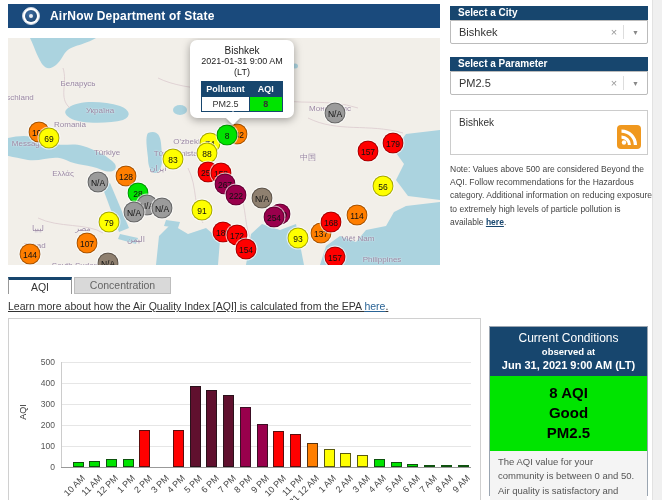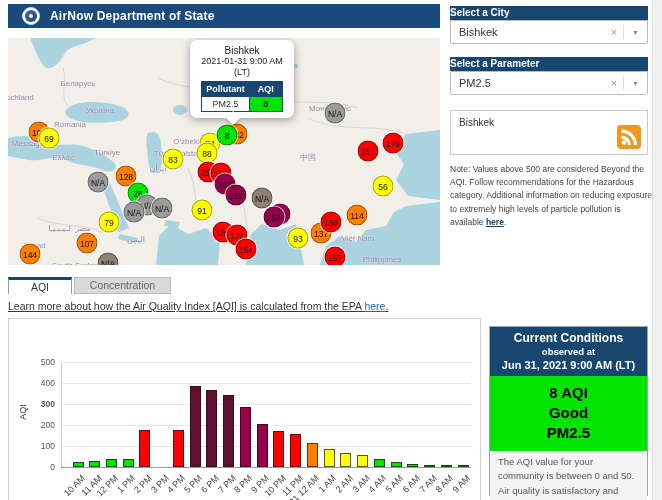--- a/index.html
+++ b/index.html
@@ -32,21 +32,21 @@
   .popup .p-date,.popup .p-tz{font-size:9px;color:#222;line-height:11px;}
   .popup table{border-collapse:collapse;margin:3px auto 0 auto;}
   .popup th{background:#17466e;color:#fff;font-size:9px;padding:2px 4px;border:1px solid #17466e;}
   .popup td{font-size:9px;padding:2px 4px;border:1px solid #17466e;}
   .popup .aqi-cell{background:#00e400;font-weight:bold;min-width:24px;}
   .popup .tail{position:absolute;left:38px;bottom:-5px;width:10px;height:10px;background:#fff;
                transform:rotate(45deg);box-shadow:2px 2px 3px rgba(0,0,0,.2);}
 
   
   .side-header{position:absolute;left:450px;width:198px;height:14px;background:#17466e;color:#fff;
-               font-size:10px;font-weight:bold;line-height:14px;box-sizing:border-box;}
+               font-size:10px;font-weight:bold;line-height:14px;padding-left:8px;box-sizing:border-box;}
   .side-select{position:absolute;left:450px;width:198px;height:24px;background:#fff;border:1px solid #bbb;
                box-sizing:border-box;display:flex;align-items:center;border-radius:0 0 2px 2px;}
   .side-select .val{flex:1;font-size:11px;color:#333;padding-left:8px;}
   .side-select .clear{color:#999;font-size:11px;padding:0 6px;cursor:pointer;}
   .side-select .divider{width:1px;height:14px;background:#ddd;}
   .side-select .caret{color:#888;font-size:7px;padding:0 8px;}
   .rss-box{position:absolute;left:450px;top:110px;width:198px;height:45px;background:#fff;border:1px solid #ccc;
            box-sizing:border-box;}
   .rss-box .rss-city{position:absolute;left:8px;top:6px;font-size:10px;color:#333;}
   .rss-icon{position:absolute;right:6px;bottom:5px;width:24px;height:24px;border-radius:4px;background:#f0981e;}
@@ -71,21 +71,21 @@
   .xaxis{position:absolute;left:52px;top:148px;width:410px;height:1px;background:#999;}
   .yaxis{position:absolute;left:52px;top:43px;width:1px;height:105px;background:#ccc;}
   .bar{position:absolute;width:11px;box-sizing:border-box;border:1px solid rgba(20,20,20,.7);}
   .xlabel{position:absolute;width:60px;text-align:right;font-size:9px;color:#444;
           transform:rotate(-45deg);transform-origin:100% 0;white-space:nowrap;}
 
   
   .cc{position:absolute;left:489px;top:326px;width:159px;height:170px;border:1px solid #9aa5b1;
       box-sizing:border-box;background:#fff;}
   .cc-head{background:#17466e;color:#fff;text-align:center;padding:4px 2px 5px 2px;}
-  .cc-head .l1{font-size:12px;font-weight:bold;}
+  .cc-head .l1{font-size:12px;font-weight:normal;}
   .cc-head .l2{font-size:9.5px;font-weight:bold;margin-top:1px;}
   .cc-head .l3{font-size:11px;font-weight:bold;margin-top:2px;}
   .cc-aqi{background:#00e400;text-align:center;color:#000;padding:7px 0 8px 0;}
   .cc-aqi div{font-size:15px;font-weight:bold;line-height:20px;}
   .cc-health{background:#f4f4f4;padding:4px 8px;}
   .cc-health .ht{font-size:10.5px;font-weight:bold;color:#222;text-align:center;margin-bottom:3px;}
   .cc-health .hb{font-size:9.5px;color:#555;line-height:1.5;}
 
   .right-strip{position:absolute;left:652px;top:0;width:10px;height:500px;background:#f0f0f0;border-left:1px solid #e2e2e2;box-sizing:border-box;}
 </style>
@@ -130,32 +130,32 @@
         <path d="M230,150 C240,170 235,190 245,205"></path>
         <path d="M30,180 C50,190 80,185 95,195"></path>
       </g>
     </svg>
     <div>
         <span class="maplabel" style="left: 70px; top: 45px;">Беларусь</span>
         <span class="maplabel" style="left: 12px; top: 59px;">schland</span>
         <span class="maplabel" style="left: 92px; top: 72px;">Україна</span>
         <span class="maplabel" style="left: 62px; top: 86px;">Romania</span>
         <span class="maplabel" style="left: 20px; top: 105px;">Message</span>
-        <span class="maplabel" style="left: 55px; top: 119px;">Ελλάς</span>
+        <span class="maplabel" style="left: 55px; top: 135px;">Ελλάς</span>
         <span class="maplabel" style="left: 99px; top: 114px;">Türkiye</span>
         <span class="maplabel" style="left: 186px; top: 103px;">O'zbekiston</span>
         <span class="maplabel" style="left: 170px; top: 115px;">Türkmenistan</span>
         <span class="maplabel" style="left: 150px; top: 130px;">ايران</span>
         <span class="maplabel" style="left: 322px; top: 70px;">Монгол улс</span>
         <span class="maplabel" style="left: 300px; top: 119px;">中国</span>
         <span class="maplabel" style="left: 350px; top: 200px;">Việt Nam</span>
         <span class="maplabel" style="left: 374px; top: 221px;">Philippines</span>
         <span class="maplabel" style="left: 27px; top: 207px;">Tchad</span>
         <span class="maplabel" style="left: 67px; top: 227px;">South Sudan</span>
-        <span class="maplabel" style="left: 51px; top: 190px; font-family: Liberation Mono, monospace;">ليبيا</span>
+        <span class="maplabel" style="left: 30px; top: 190px;">ليبيا</span>
         <span class="maplabel" style="left: 75px; top: 190px;">مصر</span>
         <span class="maplabel" style="left: 128px; top: 201px;">اليمن</span>
       </div>
     <div>
         <div class="marker" style="background: rgb(255, 126, 0); left: 31px; top: 94px;">104</div>
         <div class="marker" style="background: rgb(255, 255, 0); left: 41px; top: 100px;">69</div>
         <div class="marker" style="background: rgb(155, 155, 155); left: 90px; top: 144px;">N/A</div>
         <div class="marker" style="background: rgb(255, 126, 0); left: 118px; top: 138px;">128</div>
         <div class="marker" style="background: rgb(0, 228, 0); left: 130px; top: 155px;">28</div>
         <div class="marker" style="background: rgb(155, 155, 155); left: 139px; top: 167px;">N/A</div>
@@ -245,21 +245,21 @@
   <div class="chart-panel">
     <div class="ylab">AQI</div>
     <div>
         <div class="gridline" style="top: 148px; background: rgb(170, 170, 170);"></div>
         <div class="ytick" style="top: 143px;">0</div>
         <div class="gridline" style="top: 127px;"></div>
         <div class="ytick" style="top: 122px;">100</div>
         <div class="gridline" style="top: 106px;"></div>
         <div class="ytick" style="top: 101px;">200</div>
         <div class="gridline" style="top: 85px;"></div>
-        <div class="ytick" style="top: 80px; font-weight: bold;">300</div>
+        <div class="ytick" style="top: 80px;">300</div>
         <div class="gridline" style="top: 64px;"></div>
         <div class="ytick" style="top: 59px;">400</div>
         <div class="gridline" style="top: 43px;"></div>
         <div class="ytick" style="top: 38px;">500</div>
       </div>
     <div class="yaxis"></div>
     <div class="xaxis"></div>
     <div>
         <div class="bar" style="left: 63.5px; top: 142.75px; height: 5.25px; background: rgb(0, 228, 0);"></div>
         <div class="bar" style="left: 80.24px; top: 141.7px; height: 6.3px; background: rgb(0, 228, 0);"></div>

